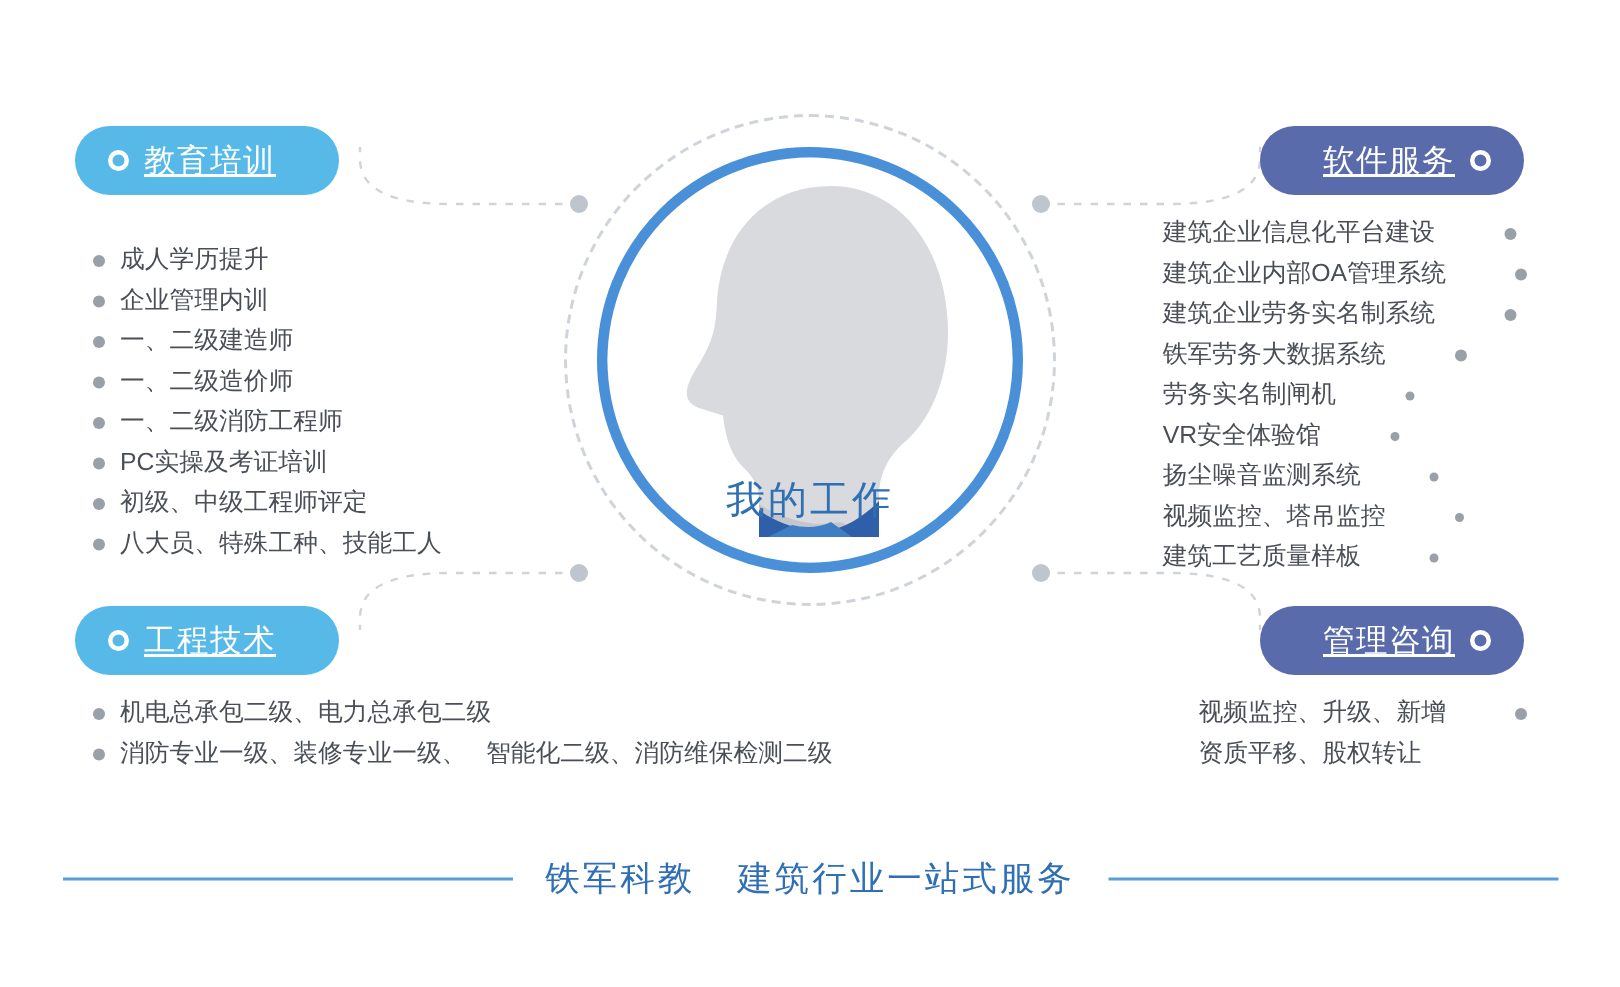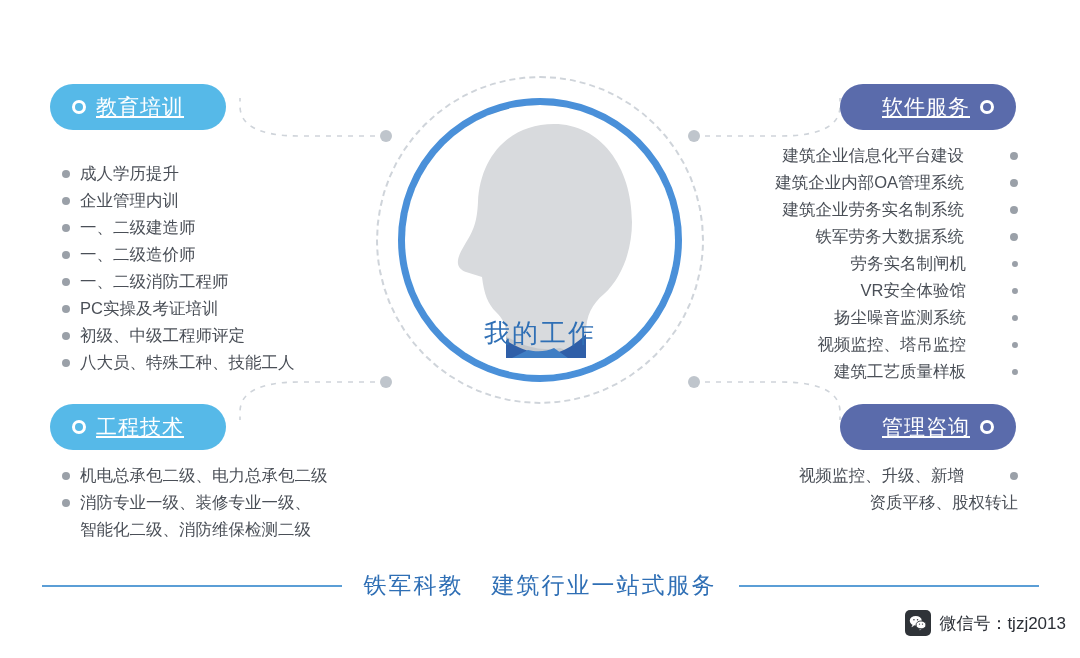--- a/index.html
+++ b/index.html
@@ -82,33 +82,33 @@
   ul{ list-style:none; margin:0; padding:0; }
   .list li{
     display:flex;
     align-items:flex-start;
     gap:10px;
     font-size:16.5px;
     line-height:27px;
     color:#4a4f57;
     white-space:nowrap;
   }
-  .list.right li{ justify-content:flex-end;gap:46px; }
+  .list.right li{ justify-content:flex-start;gap:46px; }
   .bullet{
     width:8px;height:8px;border-radius:50%;
     background:#9aa0a8;
     flex:0 0 auto;
     margin-top:10px;
   }
   .bullet.sm{ width:6px;height:6px; margin-top:11px; background:#9aa0a8;}
   #list-edu { position:absolute; left:62px; top:160px; }
   #list-eng { position:absolute; left:62px; top:462px; }
   #list-soft{ position:absolute; right:62px; top:142px; text-align:right; }
   #list-mgmt{ position:absolute; right:62px; top:462px; text-align:right; }
-  .multi{ display:flex; flex-direction:column; }
+  .multi{ display:flex; flex-direction:row;gap:13px; }
   .multi .ln{ display:block; }
   .multi .ln.ind{ padding-left:0; }
 
   
   .footer{
     position:absolute; left:0; right:0; top:570px;
     display:flex; align-items:center; justify-content:center;
   }
   .fline{ height:2px; background:#5b9ed6; width:300px; }
   .fline.left{ margin-right:22px; }
@@ -285,29 +285,14 @@
   </ul>
 
   <div class="footer">
     <div class="fline left"></div>
     <div class="ftext">
       <span>铁军科教</span><span class="gap"></span><span>建筑行业一站式服务</span>
     </div>
     <div class="fline right"></div>
   </div>
 
-  <div class="wechat">
-    <span class="wbox">
-      <svg width="18" height="18" viewBox="0 0 24 24" fill="#ffffff">
-        <ellipse cx="9" cy="9" rx="8" ry="6.4"></ellipse>
-        <path d="M5 14 L3.2 17.6 L6.8 15.6 Z"></path>
-        <ellipse cx="16" cy="14.6" rx="6.6" ry="5.3" fill="#ffffff" stroke="#2f3338" stroke-width="1.2"></ellipse>
-        <path d="M13 19.2 L14.4 22 L17 20.4 Z" fill="#ffffff" stroke="#2f3338" stroke-width="1"></path>
-        <circle cx="6.6" cy="7.6" r="1" fill="#2f3338"></circle>
-        <circle cx="11.4" cy="7.6" r="1" fill="#2f3338"></circle>
-        <circle cx="14" cy="13.4" r="0.9" fill="#2f3338"></circle>
-        <circle cx="18" cy="13.4" r="0.9" fill="#2f3338"></circle>
-      </svg>
-    </span>
-    <span>微信号：tjzj2013</span>
-  </div>
 
 </div>
 
 </body></html>

